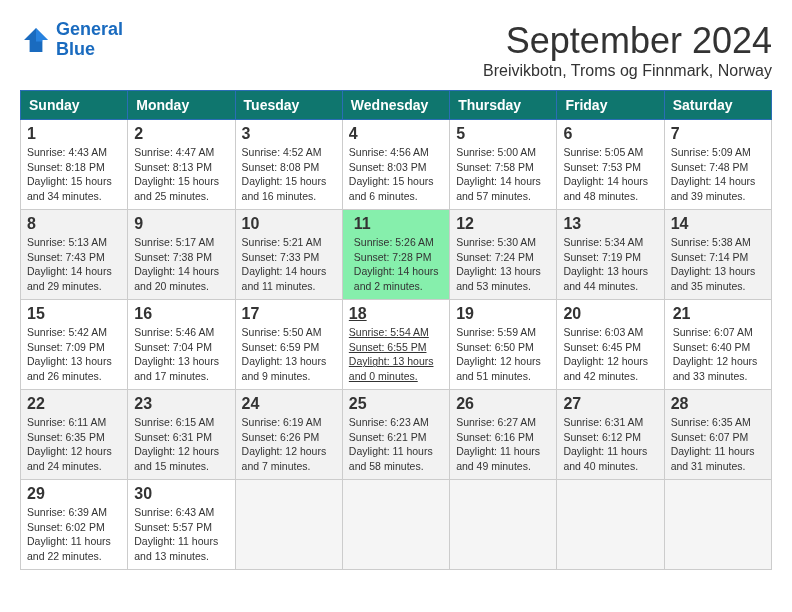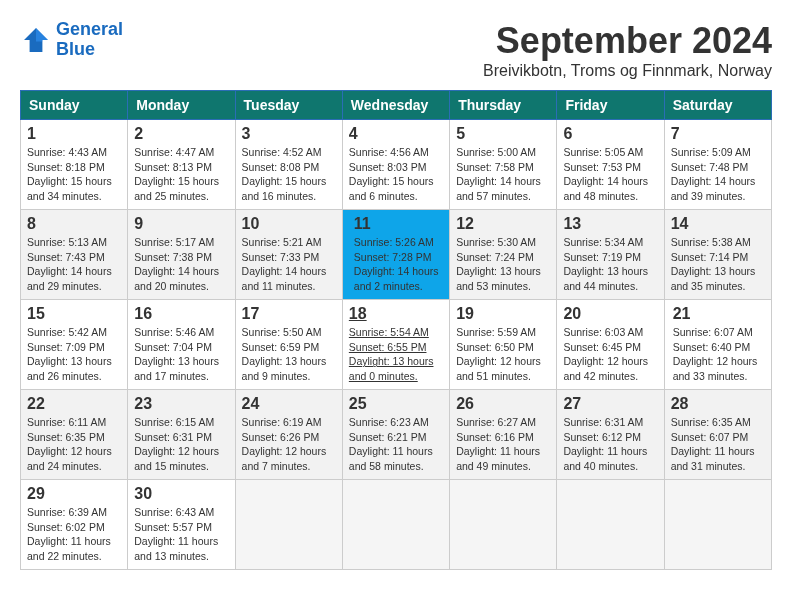--- a/index.html
+++ b/index.html
@@ -32,21 +32,21 @@
     }
     .logo-icon {
       width: 32px;
       height: 32px;
     }
     .title-section {
       text-align: right;
     }
     .month-year {
       font-size: 36px;
-      font-weight: bold;
+      font-weight: normal;
       color: #333;
     }
     .location {
       font-size: 16px;
       color: #333;
     }
     table {
       width: 100%;
       border-collapse: collapse;
       table-layout: fixed;
@@ -176,21 +176,21 @@
         <span class="day-info">
           Sunrise: 5:17 AM<br>Sunset: 7:38 PM<br>Daylight: 14 hours and 20 minutes.
         </span>
       </td>
         <td style="background-color: rgb(242, 242, 242);">
         <span class="day-number">10</span>
         <span class="day-info">
           Sunrise: 5:21 AM<br>Sunset: 7:33 PM<br>Daylight: 14 hours and 11 minutes.
         </span>
       </td>
-        <td style="background-color: #0ea5e9; padding-left: 11px;">
+        <td style="background-color: #86efac; padding-left: 11px;">
         <span class="day-number">11</span>
         <span class="day-info">
           Sunrise: 5:26 AM<br>Sunset: 7:28 PM<br>Daylight: 14 hours and 2 minutes.
         </span>
       </td>
         <td style="background-color: rgb(242, 242, 242);">
         <span class="day-number">12</span>
         <span class="day-info">
           Sunrise: 5:30 AM<br>Sunset: 7:24 PM<br>Daylight: 13 hours and 53 minutes.
         </span>

